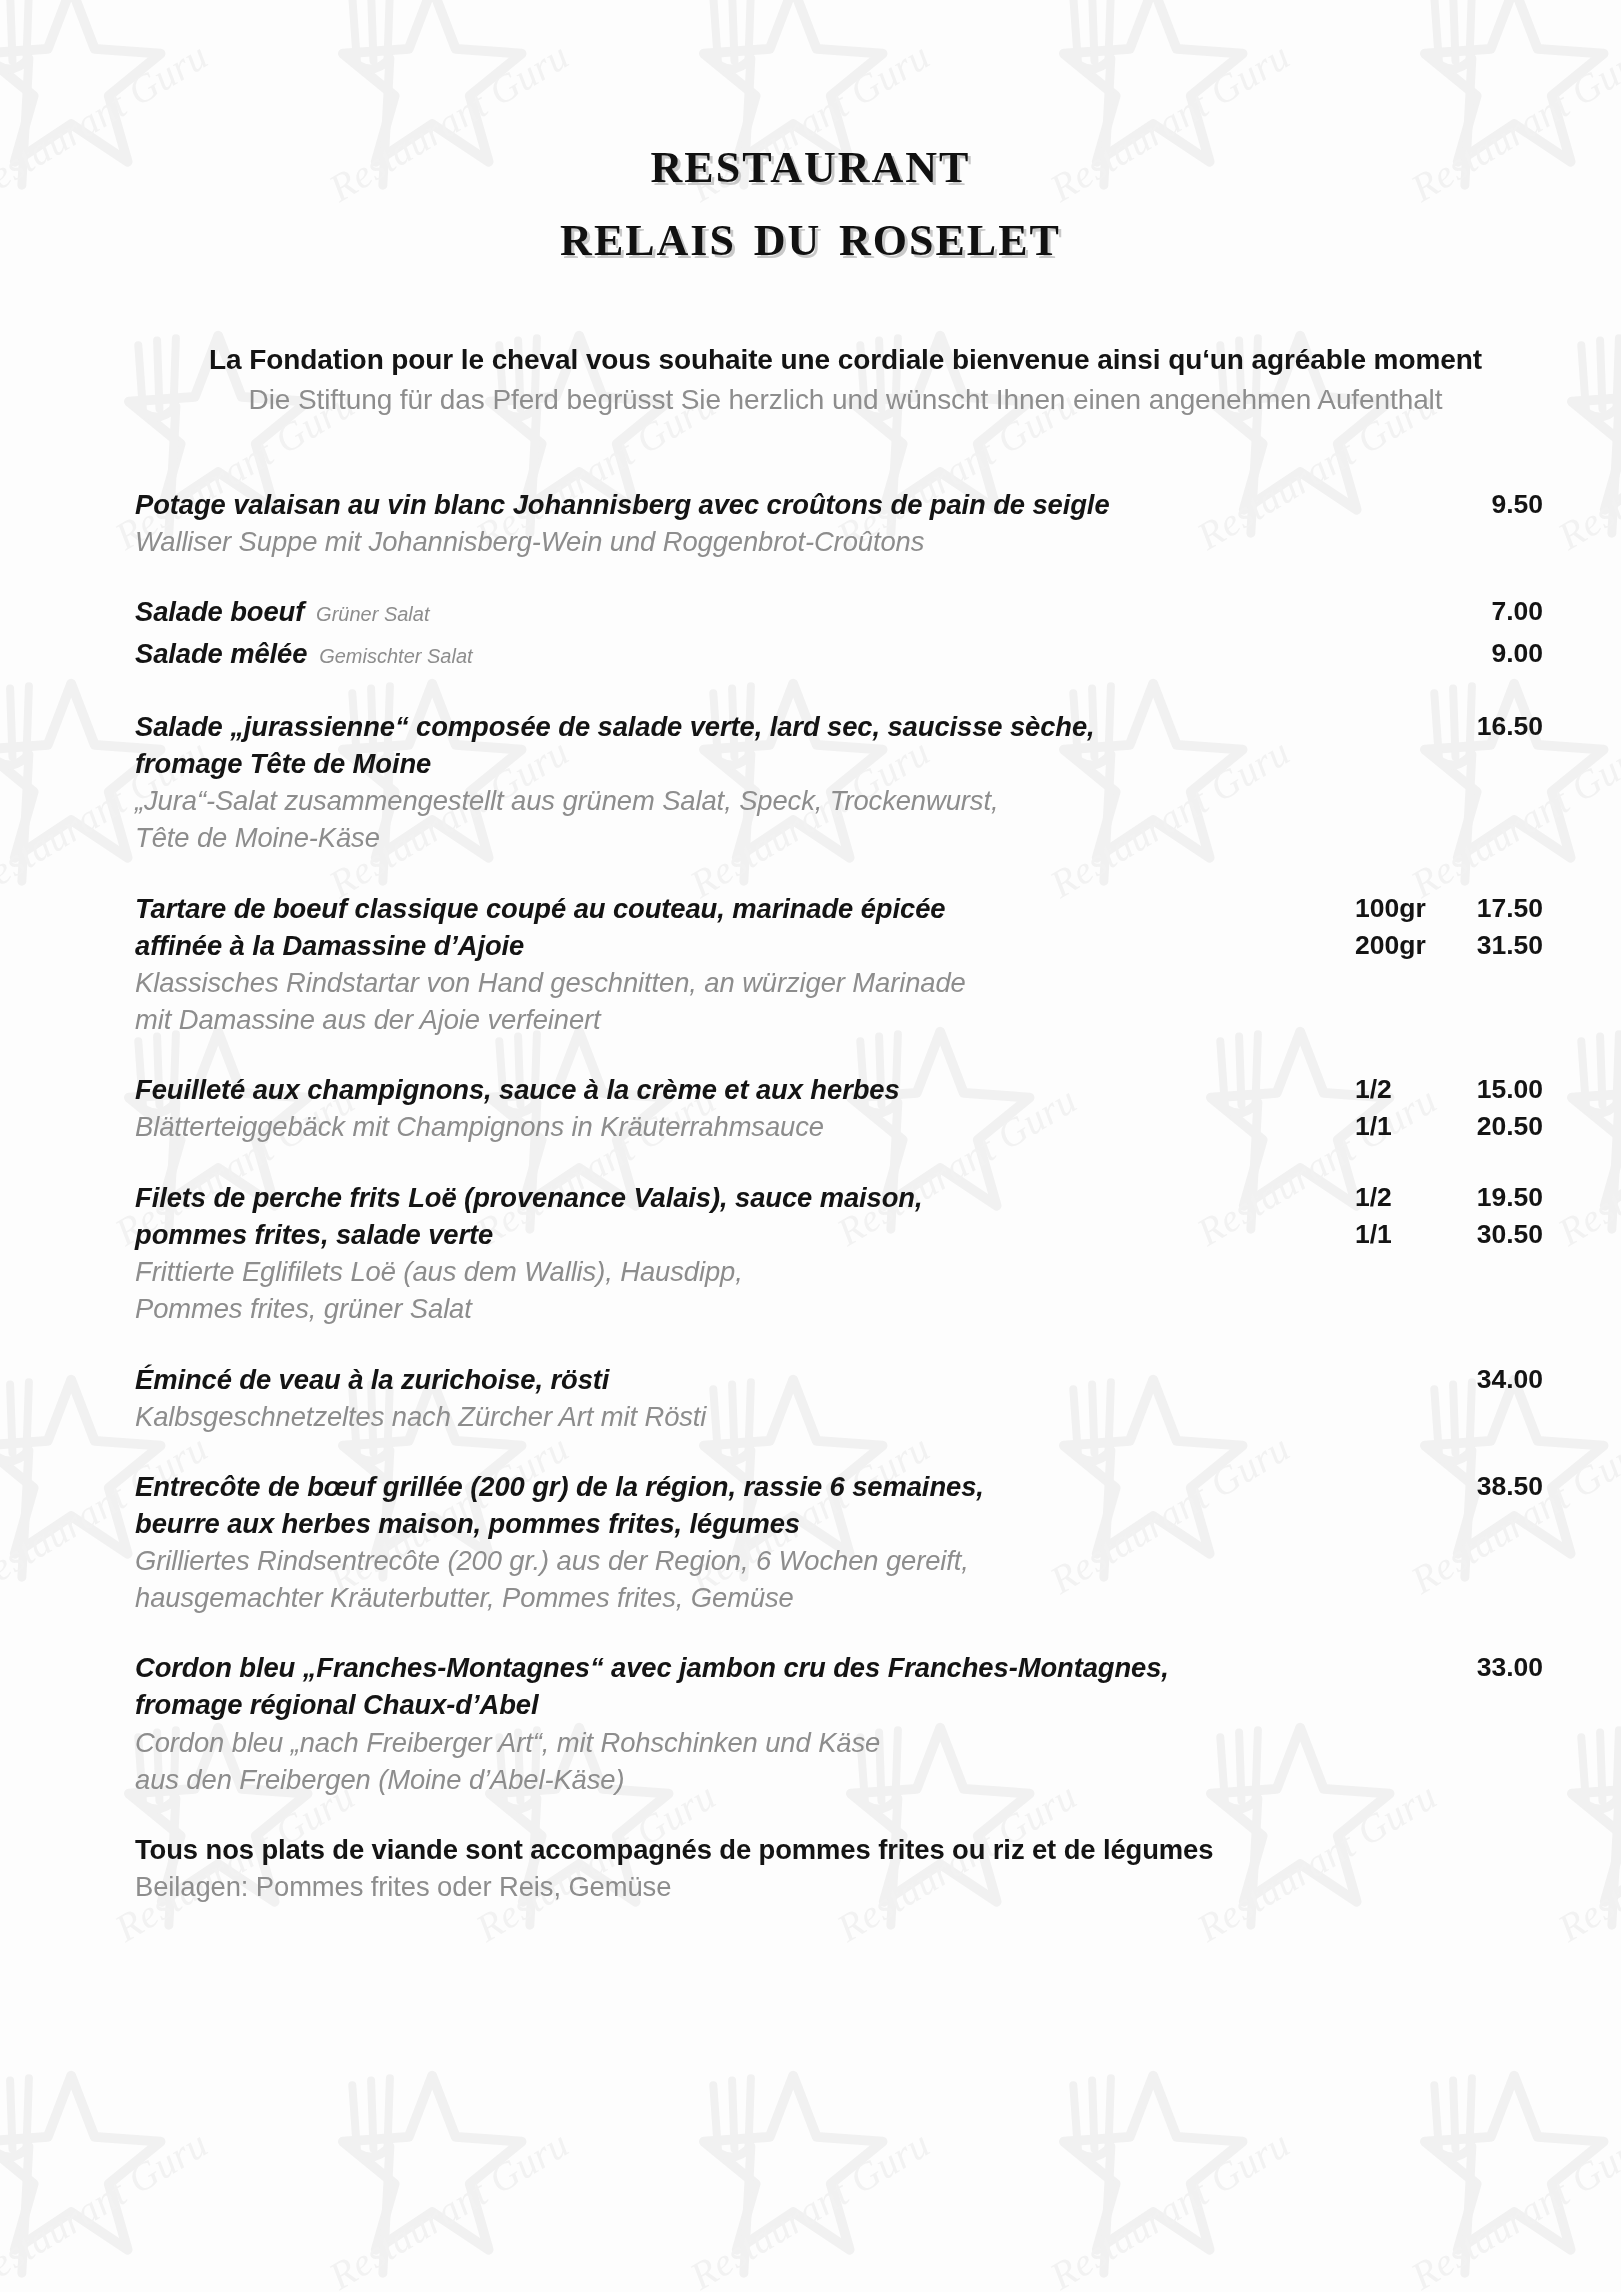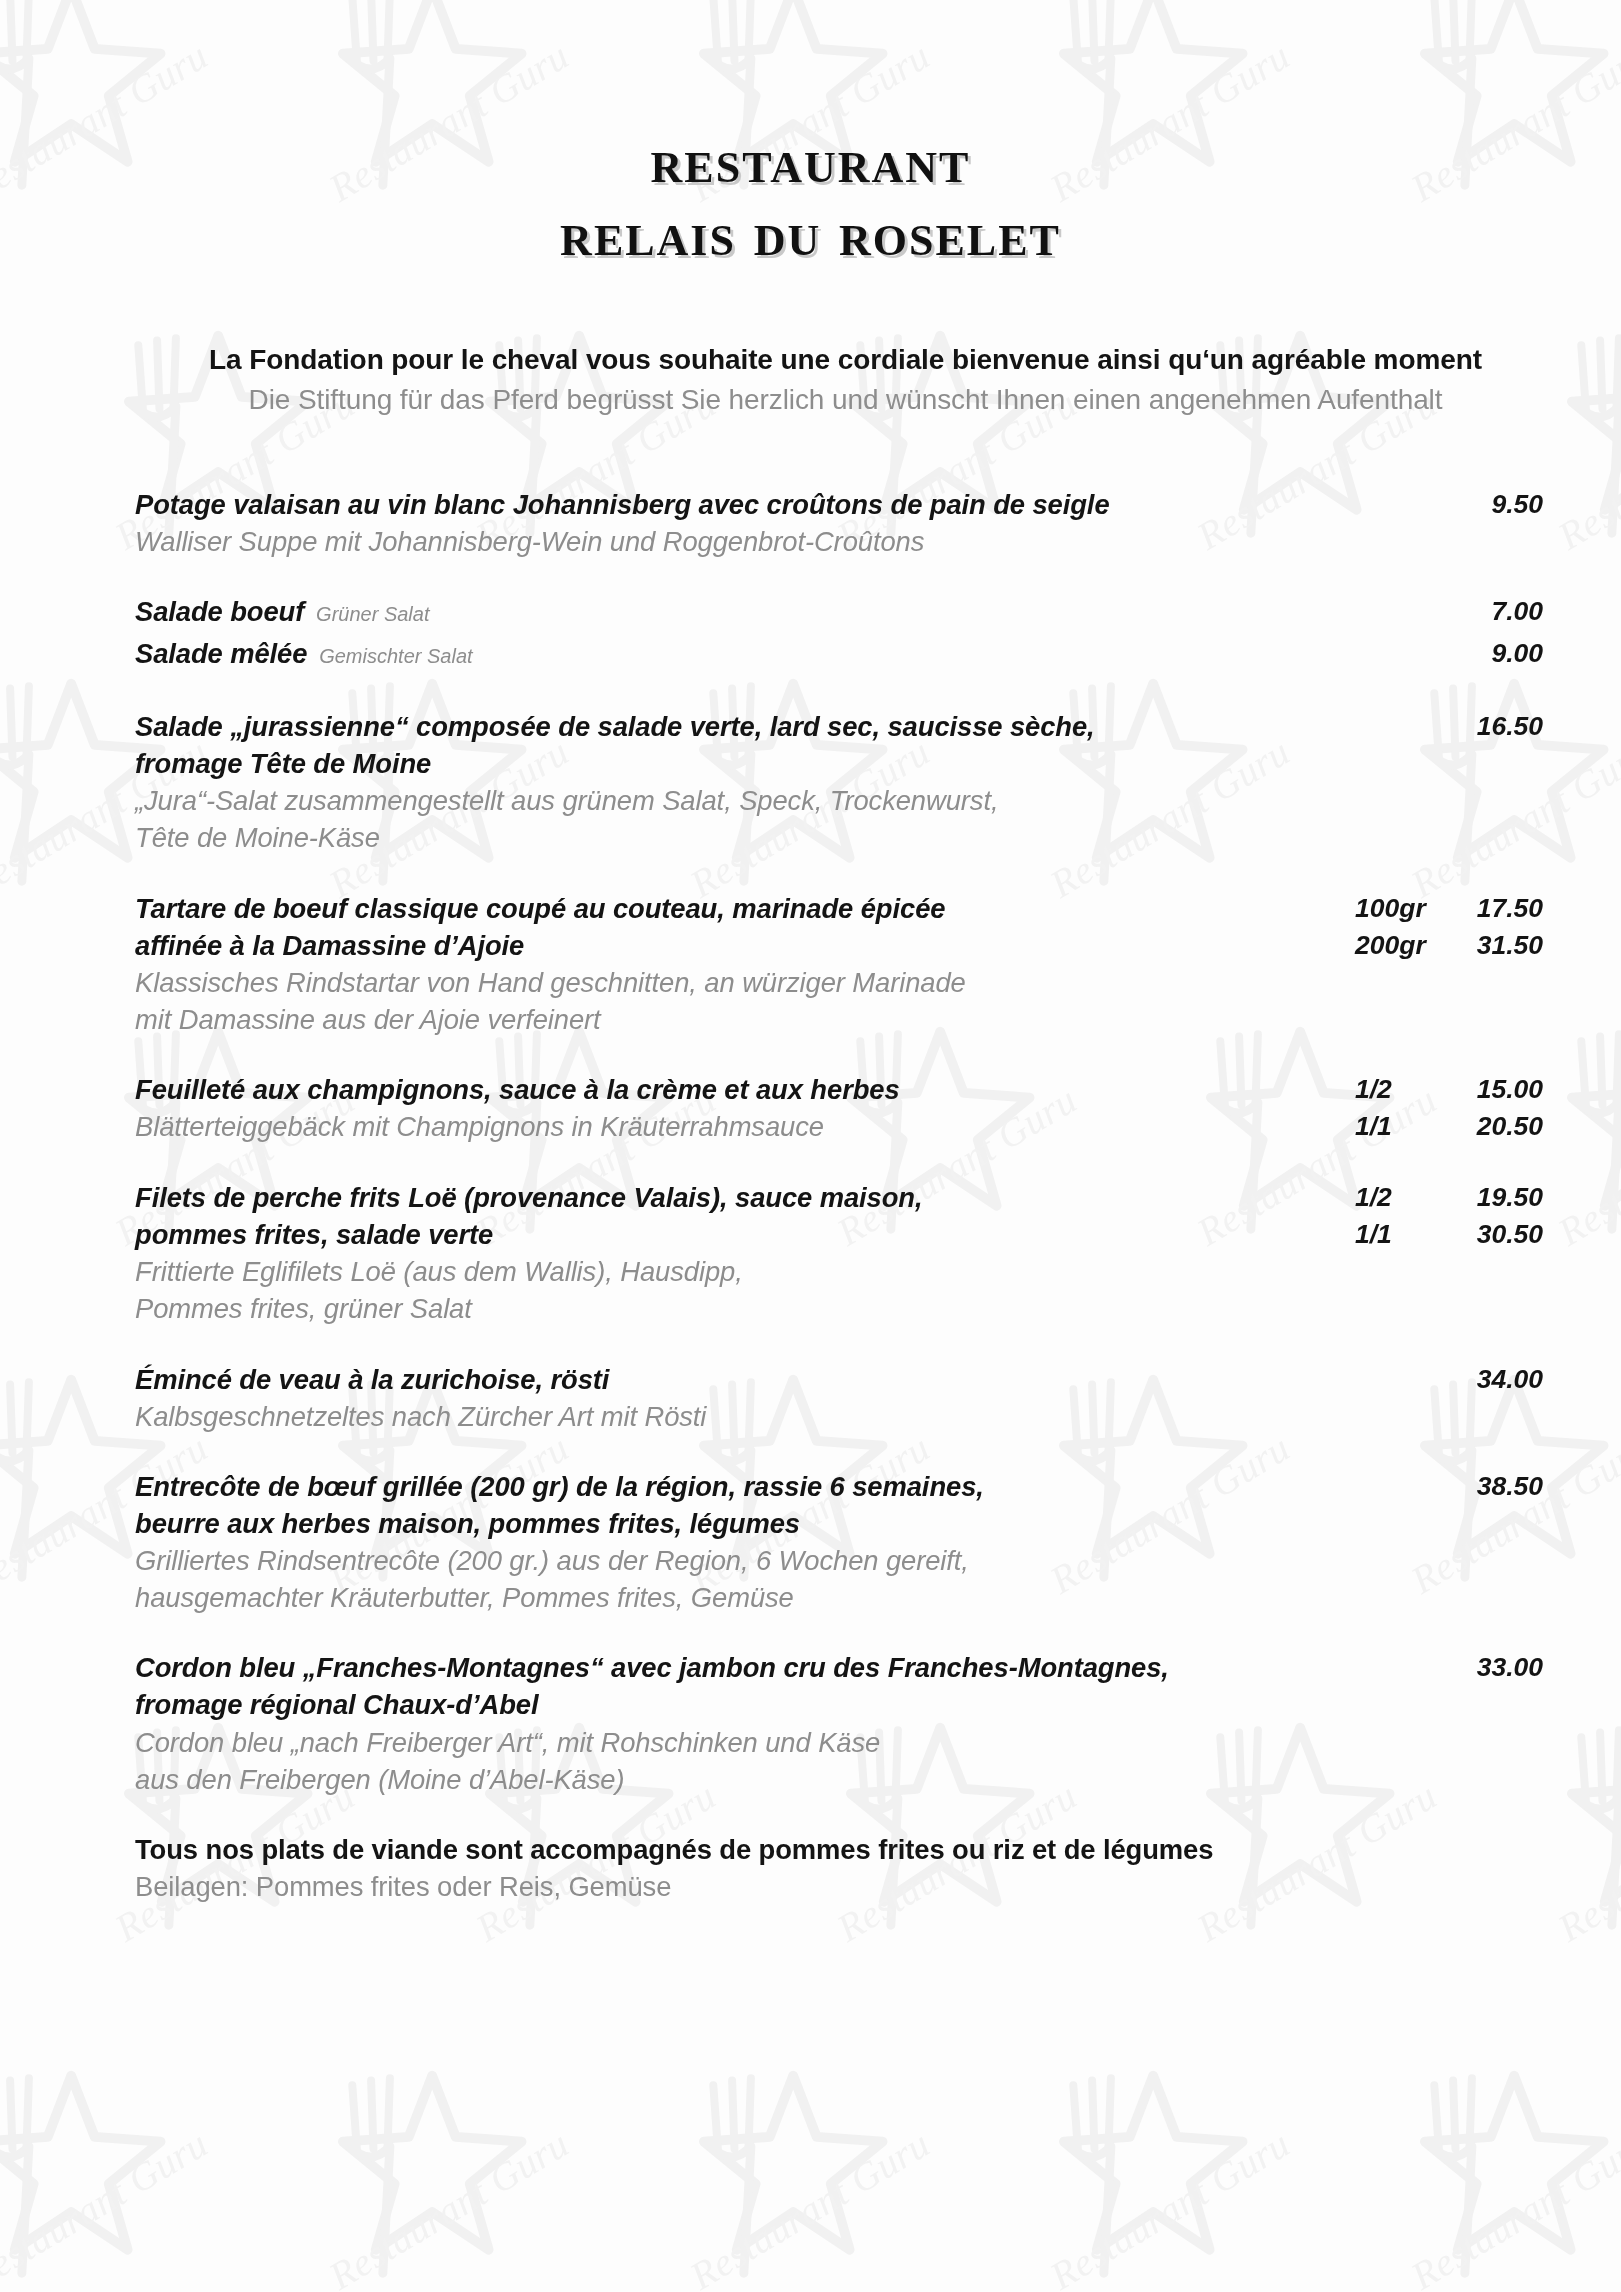--- a/index.html
+++ b/index.html
@@ -122,21 +122,20 @@
     flex-direction: column;
     align-items: flex-end;
     padding-top: 1px;
   }
   .price-row {
     display: flex;
     justify-content: flex-end;
     align-items: baseline;
     line-height: 1.30;
     height: 37px;
-    font-style: italic;
   }
   .portion {
     font-size: 26.5px;
     font-weight: bold;
     color: #141414;
     width: 94px;
     padding-right: 25.5px;
     box-sizing: border-box;
   }
   .amount {

